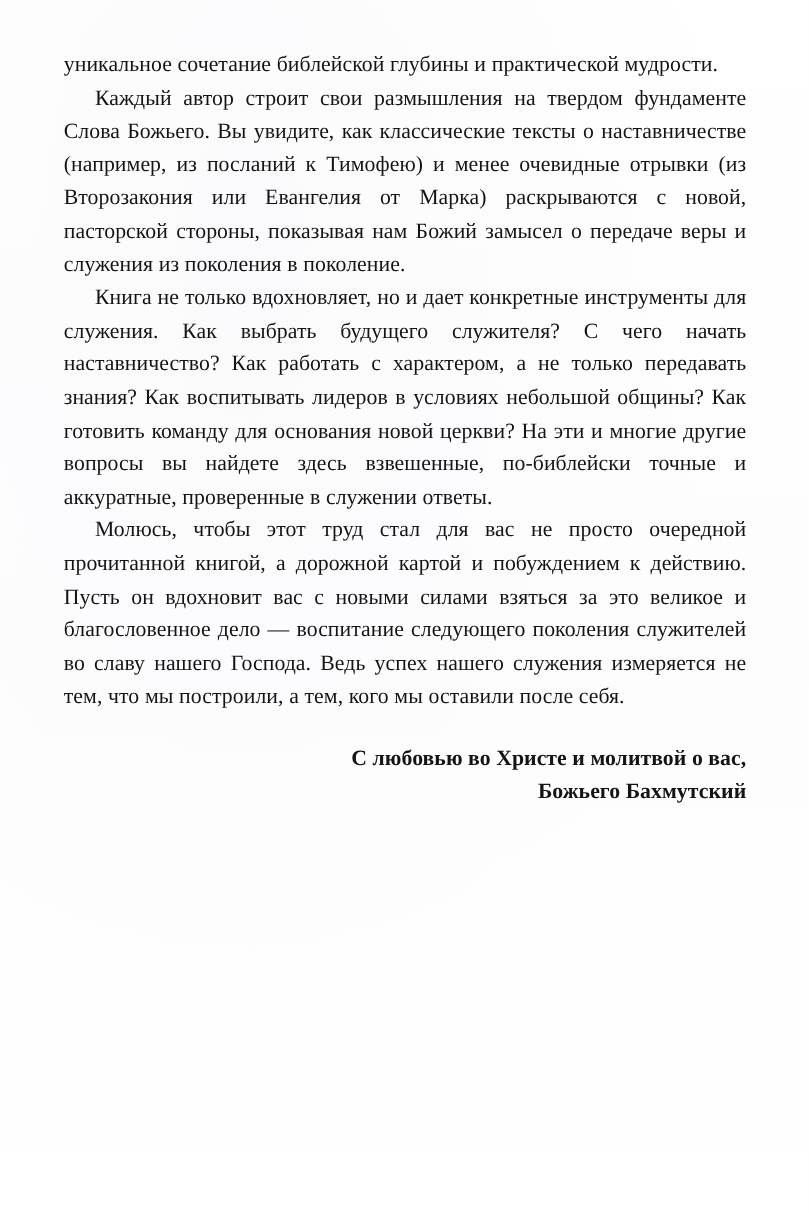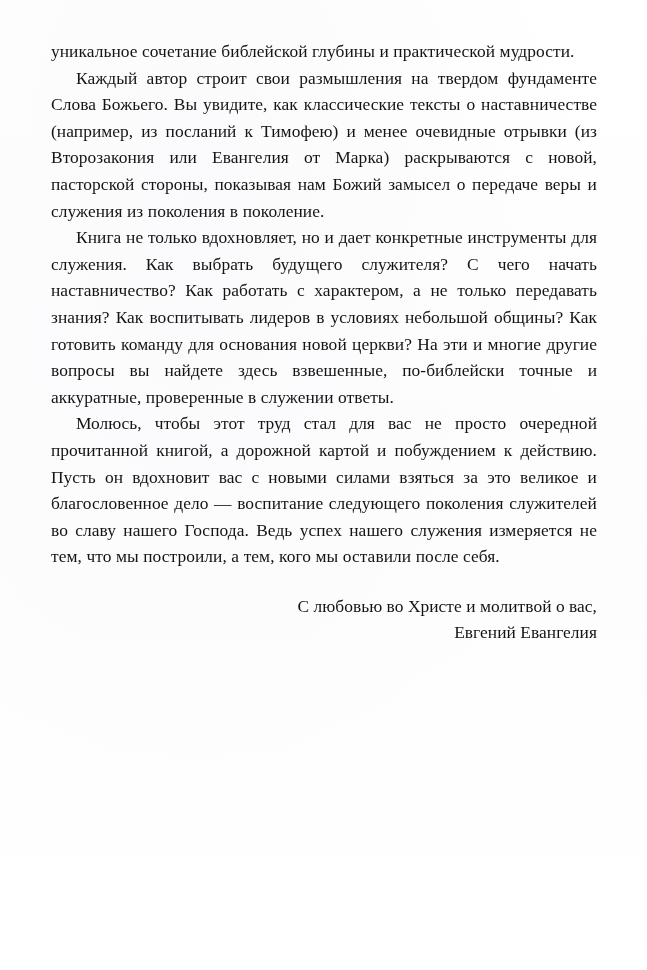--- a/index.html
+++ b/index.html
@@ -60,21 +60,21 @@
     text-indent: 0;
   }
 
   .body-paragraph:last-of-type {
     text-align: justify;
   }
 
   .signature-block {
     margin-top: 23px;
     text-align: right;
-    font-weight: normal;
+    font-weight: bold;
     font-size: 17.4px;
     line-height: 26.6px;
     letter-spacing: 0.05px;
   }
 
   .signature-line {
     display: block;
   }
 </style>
 </head>
@@ -88,18 +88,18 @@
 
     <p class="body-paragraph">Каждый автор строит свои размышления на твердом фундаменте Слова Божьего. Вы увидите, как классические тексты о наставничестве (например, из посланий к Тимофею) и менее очевидные отрывки (из Второзакония или Евангелия от Марка) раскрываются с новой, пасторской стороны, показывая нам Божий замысел о передаче веры и служения из поколения в поколение.</p>
 
     <p class="body-paragraph">Книга не только вдохновляет, но и дает конкретные инструменты для служения. Как выбрать будущего служителя? С чего начать наставничество? Как работать с характером, а не только передавать знания? Как воспитывать лидеров в условиях небольшой общины? Как готовить команду для основания новой церкви? На эти и многие другие вопросы вы найдете здесь взвешенные, по-библейски точные и аккуратные, проверенные в служении ответы.</p>
 
     <p class="body-paragraph">Молюсь, чтобы этот труд стал для вас не просто очередной прочитанной книгой, а дорожной картой и побуждением к действию. Пусть он вдохновит вас с новыми силами взяться за это великое и благословенное дело — воспитание следующего поколения служителей во славу нашего Господа. Ведь успех нашего служения измеряется не тем, что мы построили, а тем, кого мы оставили после себя.</p>
 
 
     <div class="signature-block">
       <span class="signature-line">С любовью во Христе и молитвой о вас,</span>
-      <span class="signature-line">Евгений Евангелия</span>
+      <span class="signature-line">Божьего Бахмутский</span>
     </div>
 
   </div>
 
 </div>
 
 </body></html>

